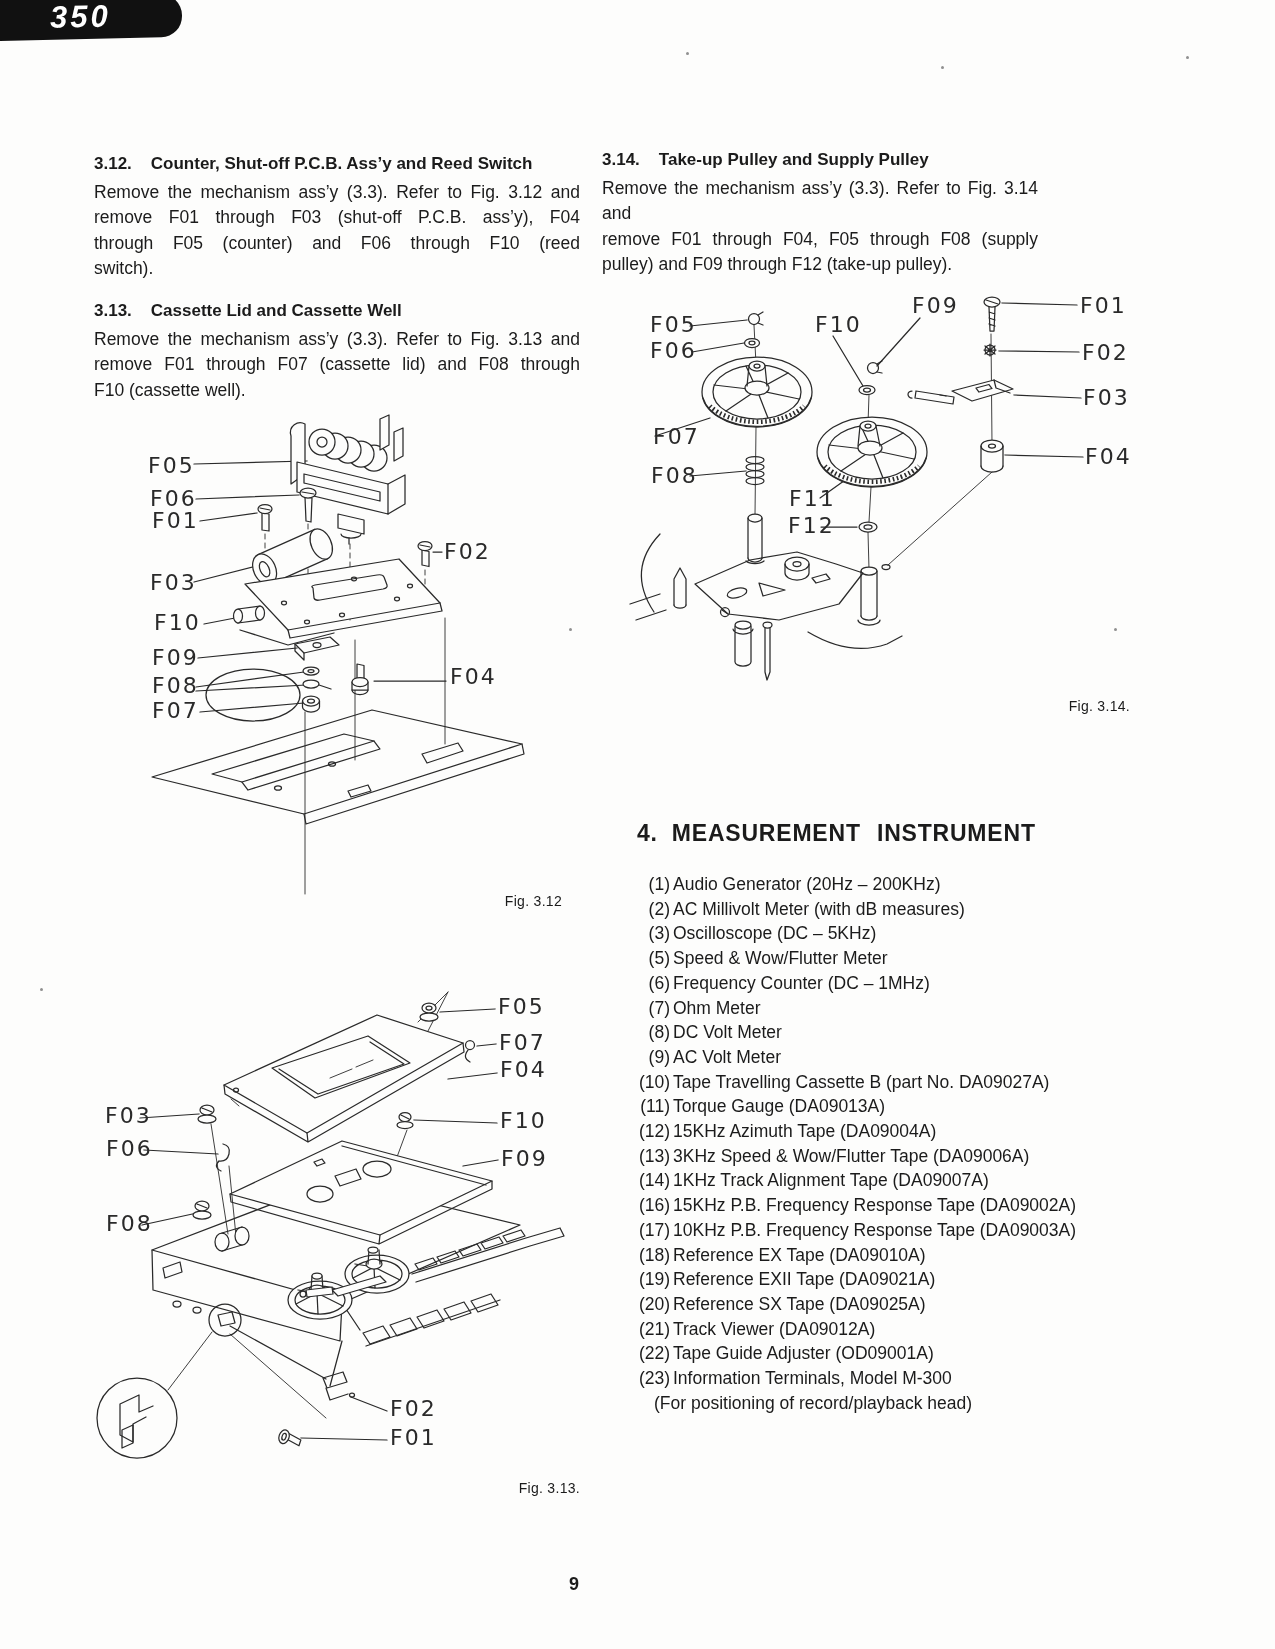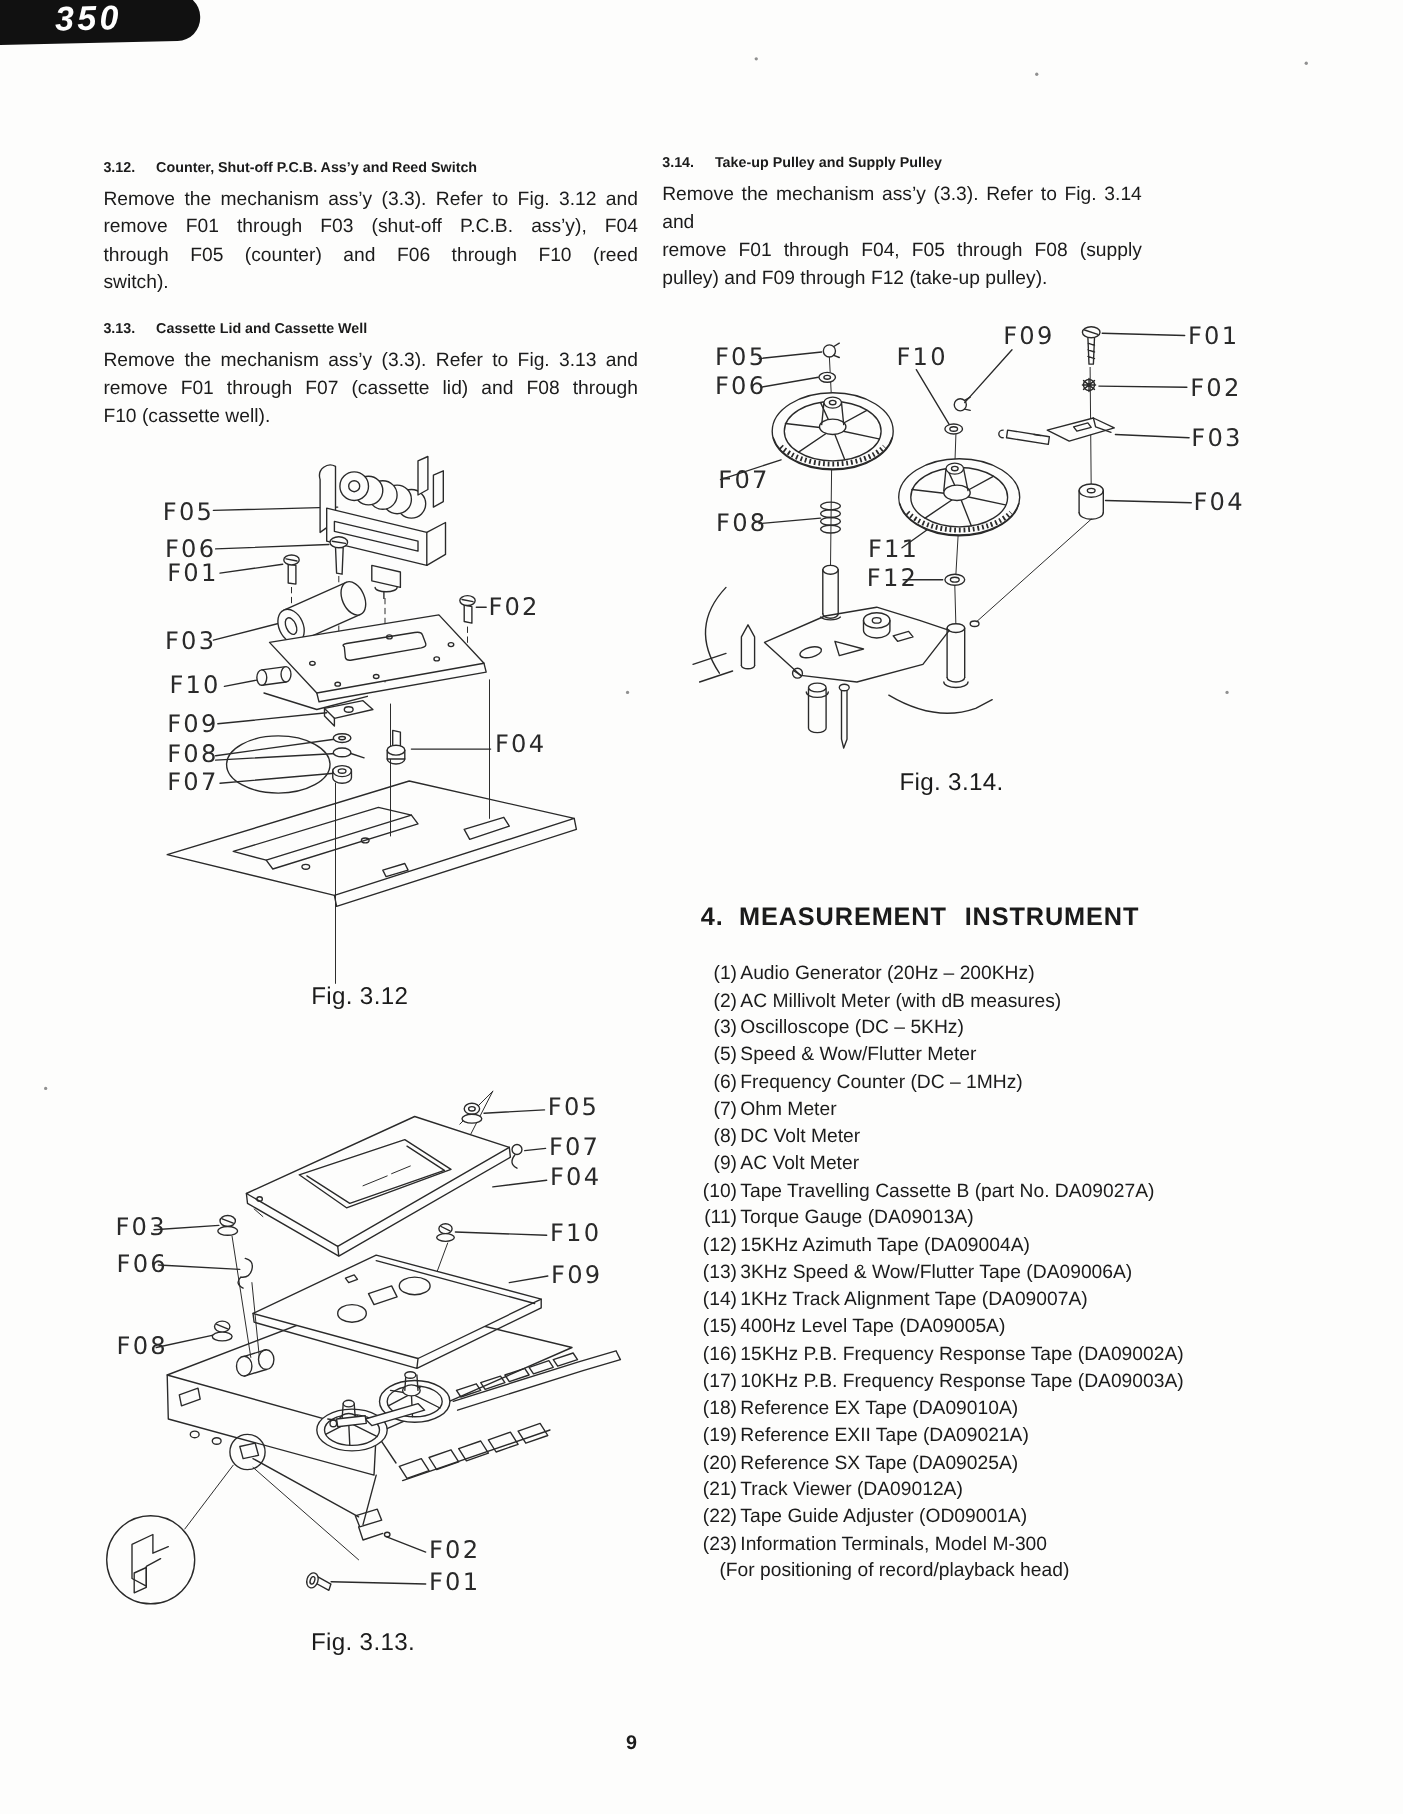--- a/index.html
+++ b/index.html
@@ -7,21 +7,21 @@
     width:1275px;height:1649px;position:relative;background:#fdfdfc;
     font-family:"Liberation Sans",sans-serif;color:#1b1b1b;overflow:hidden;
   }
   
   .badge{position:absolute;left:-10px;top:-4px;width:192px;height:43px;
     background:#111;border-radius:0 21px 21px 0;transform:rotate(-1.3deg)}
   .badge span{position:absolute;left:60px;top:3px;font-size:31px;font-weight:bold;
     font-style:italic;color:#fff;letter-spacing:3px}
   
   .sec{position:absolute}
-  .sec h3{margin:0 0 4px 0;font-size:13px;font-weight:bold;line-height:24px;white-space:nowrap}
+  .sec h3{margin:12px 0 4px 0;font-size:17px;font-weight:bold;line-height:24px;white-space:nowrap}
   .sec h3 .num{display:inline-block;margin-right:19px}
   .jline{text-align:justify;text-align-last:justify;line-height:25.4px;font-size:17.5px}
   .jline:last-child{text-align-last:left}
   
   .m-head{position:absolute;left:637px;top:820px;font-size:23px;font-weight:bold;
     letter-spacing:.8px;white-space:nowrap}
   .m-head .num{display:inline-block;margin-right:14px}
   .m-head .ttl{word-spacing:9px}
   .m-list{position:absolute;left:600px;top:872px;width:520px;font-size:17.5px;line-height:24.7px}
   .mi-row{white-space:nowrap}
@@ -31,21 +31,21 @@
   
   .fig{position:absolute}
   svg path,svg line,svg ellipse,svg circle,svg polyline{
     stroke:#2a2a2a;stroke-width:1.25;fill:none;stroke-linecap:round;stroke-linejoin:round}
   svg .wf{fill:#fdfdfc}
   svg .dash{stroke-dasharray:5 4}
   svg .thin{stroke-width:.9}
   svg .knurl{stroke-dasharray:1.6 2.6;stroke-width:4.5;stroke-linecap:butt}
   svg text.lbl{stroke:none;fill:#2a2a2a;font-family:"DejaVu Sans",sans-serif;
     font-size:22px;letter-spacing:2px}
-  .figcap{position:absolute;font-size:22px;text-align:center;letter-spacing:.3px}
+  .figcap{position:absolute;font-size:14px;text-align:right;letter-spacing:.3px}
   .pageno{position:absolute;left:558px;top:1574px;width:32px;text-align:center;
     font-size:18px;font-weight:bold}
   .speck{position:absolute;width:3px;height:3px;background:#909090;border-radius:50%}
 </style>
 </head>
 <body>
 
 <div class="badge">
   <span>350</span>
 </div>
@@ -529,21 +529,20 @@
       <div class="mi-row"><span class="mi-num">(10)</span><span class="mi-text">Tape Travelling Cassette B (part No. DA09027A)</span></div>
 
       <div class="mi-row"><span class="mi-num">(11)</span><span class="mi-text">Torque Gauge (DA09013A)</span></div>
 
       <div class="mi-row"><span class="mi-num">(12)</span><span class="mi-text">15KHz Azimuth Tape (DA09004A)</span></div>
 
       <div class="mi-row"><span class="mi-num">(13)</span><span class="mi-text">3KHz Speed &amp; Wow/Flutter Tape (DA09006A)</span></div>
 
       <div class="mi-row"><span class="mi-num">(14)</span><span class="mi-text">1KHz Track Alignment Tape (DA09007A)</span></div>
 
-      <div class="mi-row"><span class="mi-num">(15)</span><span class="mi-text">400Hz Level Tape (DA09005A)</span></div>
 
       <div class="mi-row"><span class="mi-num">(16)</span><span class="mi-text">15KHz P.B. Frequency Response Tape (DA09002A)</span></div>
 
       <div class="mi-row"><span class="mi-num">(17)</span><span class="mi-text">10KHz P.B. Frequency Response Tape (DA09003A)</span></div>
 
       <div class="mi-row"><span class="mi-num">(18)</span><span class="mi-text">Reference EX Tape (DA09010A)</span></div>
 
       <div class="mi-row"><span class="mi-num">(19)</span><span class="mi-text">Reference EXII Tape (DA09021A)</span></div>
 
       <div class="mi-row"><span class="mi-num">(20)</span><span class="mi-text">Reference SX Tape (DA09025A)</span></div>

